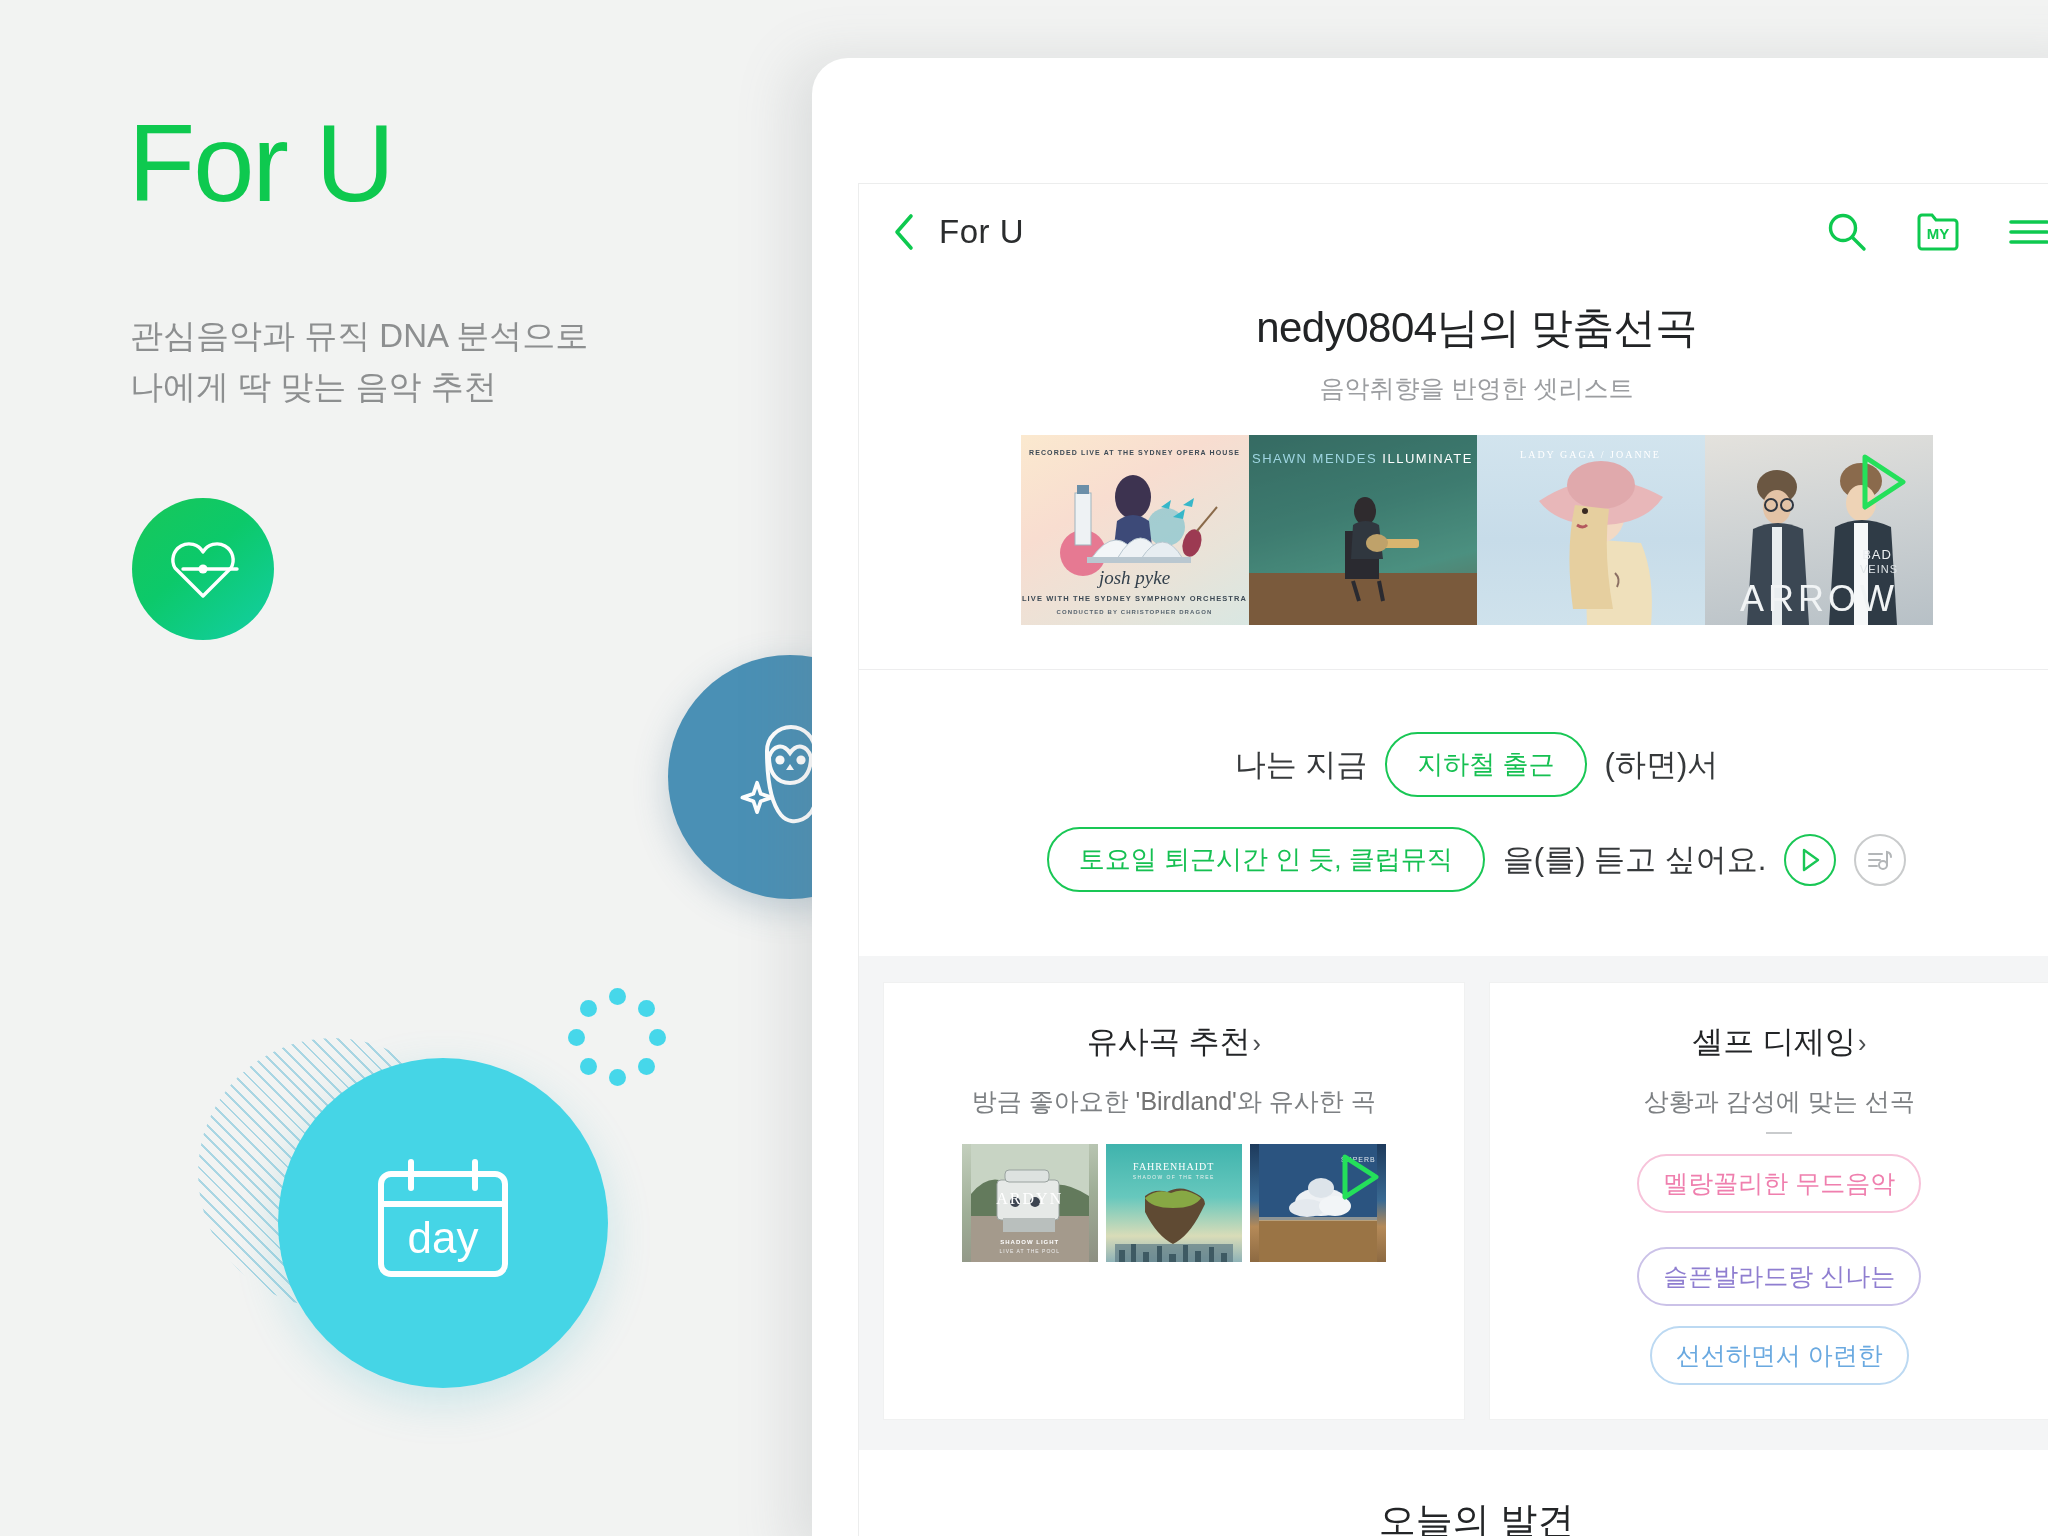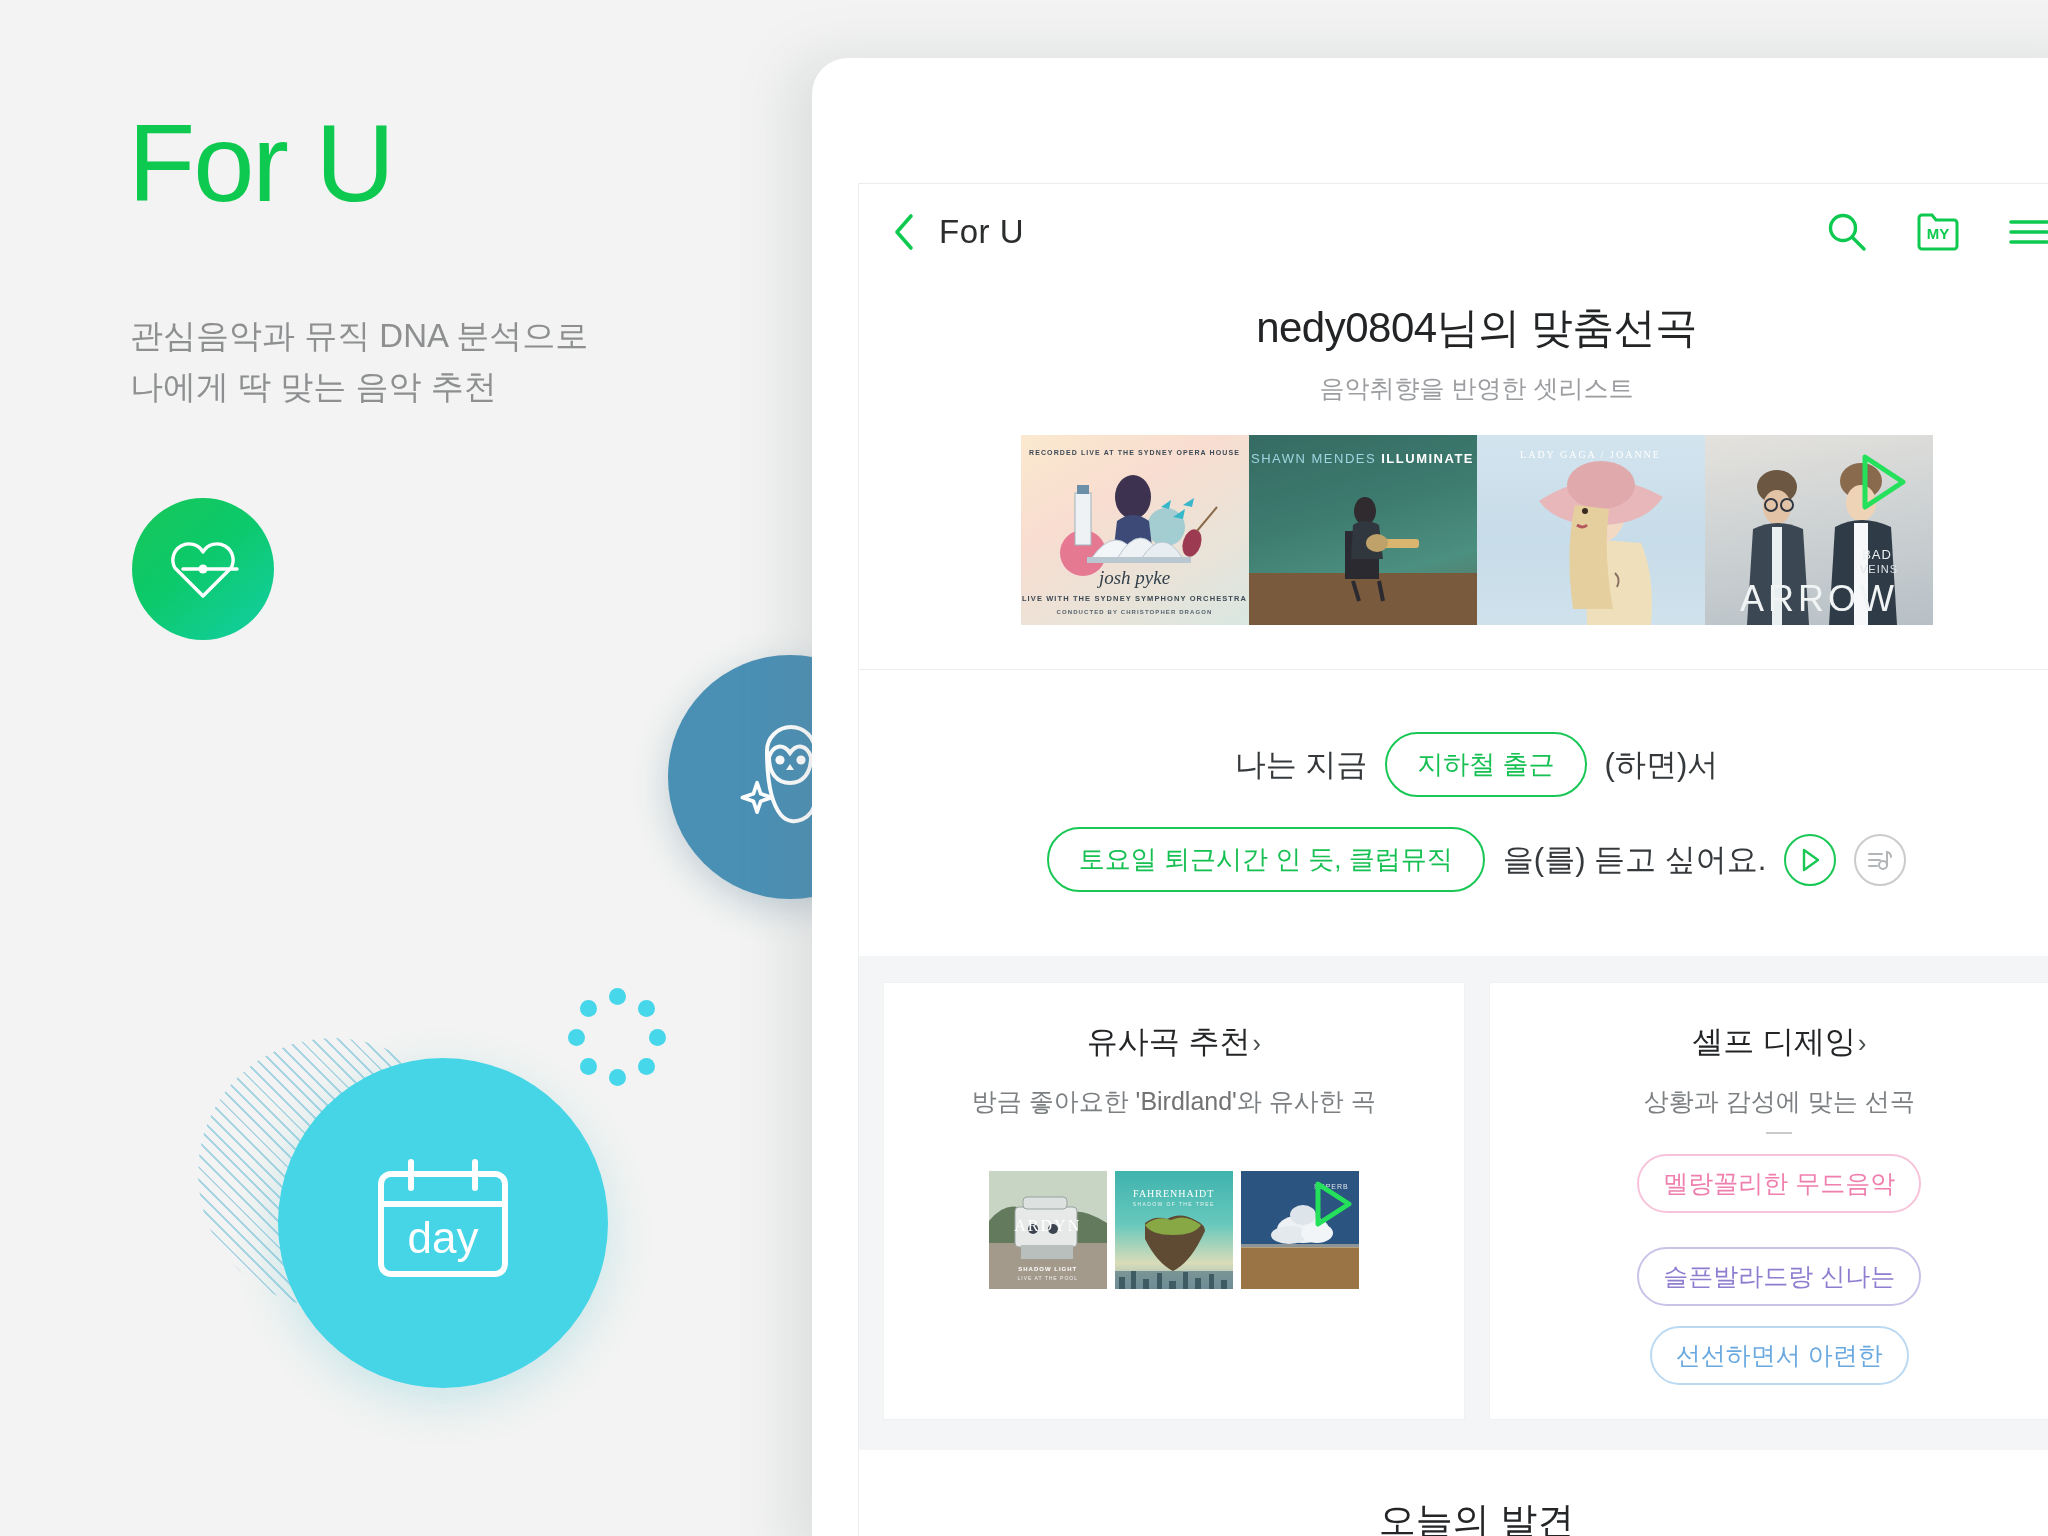--- a/index.html
+++ b/index.html
@@ -128,21 +128,21 @@
   .cards-band { background: #f4f5f6; padding: 26px 24px 30px; display: flex; gap: 24px; }
   .card {
     flex: 1; background: #fff; border: 1px solid #f0f1f1;
     padding: 38px 20px 34px; text-align: center;
   }
   .card-title { font-size: 31px; color: #232527; font-weight: 400; }
   .card-title .chev { font-size: 25px; color: #4c4f51; margin-left: 2px; }
   .card-sub { margin-top: 22px; font-size: 25px; color: #7d8083; font-weight: 300; }
   .card-sub .hl { color: #737373; }
   .mini-covers { margin-top: 26px; display: flex; justify-content: center; gap: 8px; position: relative; }
-  .mini { width: 118px; height: 118px; position: relative; overflow: hidden; margin-top: 27px; }
+  .mini { width: 136px; height: 118px; position: relative; overflow: hidden; }
   .dash { margin: 14px auto 0; width: 26px; height: 2px; background: #c9cbcd; }
   .tagrow { display: flex; justify-content: center; gap: 34px; margin-top: 20px; flex-wrap: wrap; }
   .tag { border-radius: 40px; padding: 11px 24px; font-size: 25px; border: 2px solid; background:#fff; }
   .tag-pink { color: #ef7fae; border-color: #f7c3da; }
   .tag-purple { color: #8f7ed0; border-color: #cbc2e8; }
   .tag-blue { color: #6aa9e0; border-color: #bcd9f2; }
 
   
   .discovery { text-align: center; padding: 46px 0 0; background: #fff; }
   .disc-title { font-size: 37px; color: #232527; }
@@ -256,21 +256,21 @@
               <rect x="0" y="138" width="228" height="52" fill="#7a5a3c"></rect>
               <rect x="96" y="96" width="34" height="48" fill="#2a2a30"></rect>
               <ellipse cx="116" cy="76" rx="11" ry="14" fill="#2f2b2e"></ellipse>
               <path d="M104 90 Q116 82 130 90 L134 124 L102 124 Z" fill="#30373f"></path>
               <rect x="126" y="104" width="44" height="9" rx="3" fill="#d9b56f"></rect>
               <ellipse cx="128" cy="108" rx="11" ry="9" fill="#bfa26a"></ellipse>
               <path d="M104 146 l6 20 M130 146 l4 20" stroke="#2a2a30" stroke-width="4"></path>
             </svg>
             <div style="position:absolute;left:0;right:0;top:16px;text-align:center;color:#9fd6e2;font-size:13px;letter-spacing:1.5px;font-weight:300;">
               <span>SHAWN MENDES</span>
-              <span style="color:#fff;font-weight:700;">ILLUMINATE</span>
+              <span style="color:#fff;font-weight:400;">ILLUMINATE</span>
             </div>
           </div>
 
           <div class="cover" style="background:linear-gradient(180deg,#d2e4ee 0%,#c7dce9 55%,#cfe2ec 100%);">
             <svg width="228" height="190" viewBox="0 0 228 190" style="position:absolute;left:0;top:0;">
               <path d="M112 104 q-4 42 -2 86 l64 0 q4 -50 -10 -82 z" fill="#efe0bb"></path>
               <ellipse cx="122" cy="78" rx="26" ry="30" fill="#f2d9c4"></ellipse>
               <path d="M62 66 Q122 26 186 62 Q168 90 122 90 Q80 90 62 66Z" fill="#e8b7b9"></path>
               <ellipse cx="124" cy="50" rx="34" ry="24" fill="#e0a9ac"></ellipse>
               <path d="M98 70 q-10 44 -2 104 l40 0 q-10 -56 -4 -100z" fill="#e6cf9f"></path>

